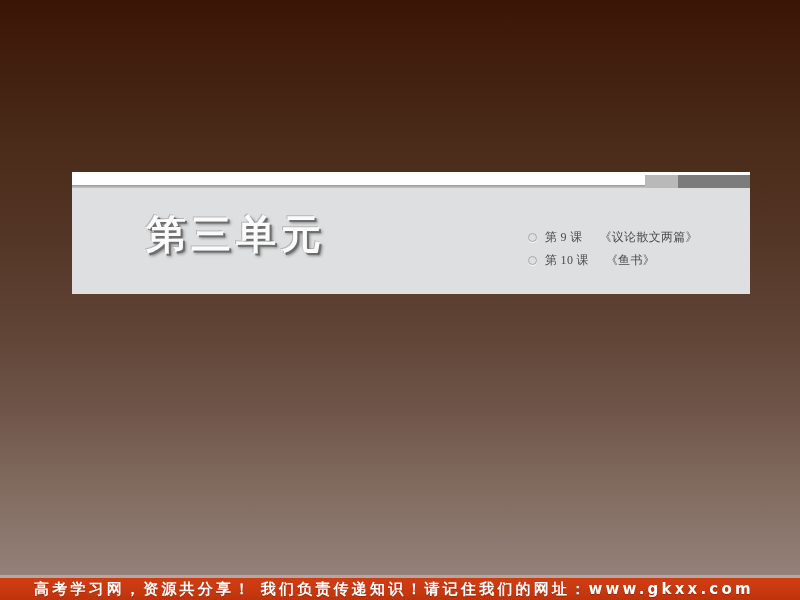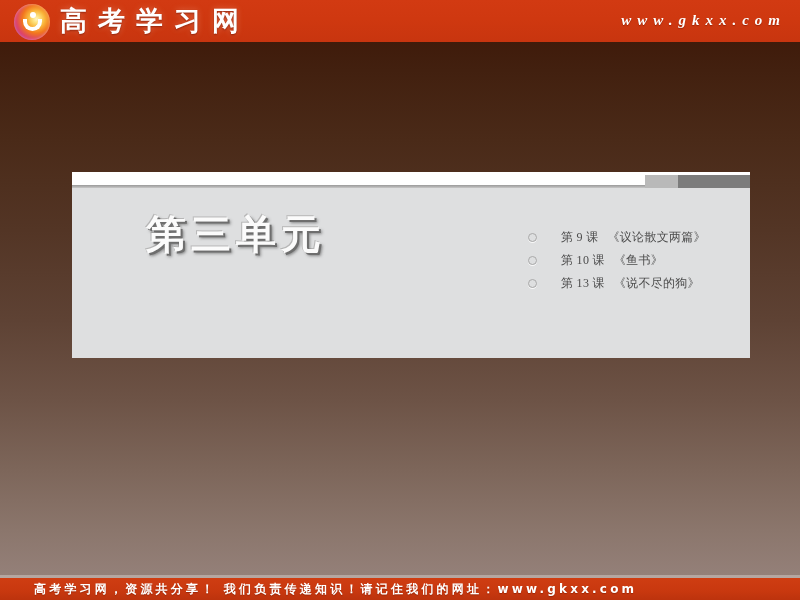--- a/index.html
+++ b/index.html
@@ -119,21 +119,21 @@
   }
   #panel-divider {
     position: absolute;
     left: 0; top: 13px;
     width: 678px; height: 3px;
     background: linear-gradient(to bottom, #9a9a9a 0%, #b4b4b4 60%, #c9c9c9 100%);
   }
   #panel-body {
     position: absolute;
     left: 0; top: 16px;
-    width: 678px; height: 170px;
+    width: 678px; height: 106px;
     background: #dedfe0;
   }
   #panel-accent-bar {
     position: absolute;
     left: 573px; top: 3px;
     width: 105px; height: 15px;
   }
   #panel-accent-bar .seg-light {
     position: absolute;
     left: 0; top: 0;
@@ -199,27 +199,26 @@
     box-sizing: border-box;
     margin-right: 8px;
     flex: none;
     box-shadow: 0 1px 0 rgba(255,255,255,0.8);
   }
   .lesson-no {
     font-family: "Liberation Serif", serif;
     font-size: 12px;
     color: #4b4b4b;
     letter-spacing: 0.3px;
-    margin-left: 16px;
   }
   .lesson-name {
     font-family: Liberation Sans, sans-serif;
     font-size: 12px;
     color: #4b4b4b;
-    margin-left: 9px;
+    margin-left: 17px;
     letter-spacing: 0.3px;
   }
 
   
   #footer-highlight {
     position: absolute;
     left: 0; bottom: 22px;
     width: 800px; height: 3px;
     background: rgba(255,255,255,0.30);
   }
@@ -228,40 +227,33 @@
     left: 0; bottom: 0;
     width: 800px; height: 22px;
     background: linear-gradient(to bottom, #cf3d12 0%, #c8380f 60%, #bc330d 100%);
     overflow: hidden;
   }
   #footer-text {
     position: absolute;
     left: 34px; top: 0;
     line-height: 22px;
     font-family: "DejaVu Sans", "Liberation Sans", sans-serif;
-    font-size: 12px;
+    font-size: 15px;
     font-weight: bold;
     letter-spacing: 3.2px;
     color: #ffffff;
     white-space: nowrap;
     text-shadow: 0 1px 1px rgba(120,25,0,0.55);
   }
 </style>
 </head>
 <body>
 
 <div id="slide">
 
-  <div id="header-bar">
-    <div id="logo-mark">
-      <span class="glyph"></span>
-    </div>
-    <div id="site-name">高考学习网</div>
-    <div id="site-url">www.gkxx.com</div>
-  </div>
 
   <div id="content-panel">
     <div id="panel-top-strip"></div>
     <div id="panel-divider"></div>
     <div id="panel-accent-bar">
       <span class="seg-light"></span>
       <span class="seg-dark"></span>
     </div>
     <div id="panel-body">
       <div id="unit-title">第三单元</div>
@@ -270,25 +262,20 @@
         <div class="lesson-item">
           <span class="lesson-bullet"></span>
           <span class="lesson-no">第 9 课</span>
           <span class="lesson-name">《议论散文两篇》</span>
         </div>
         <div class="lesson-item">
           <span class="lesson-bullet"></span>
           <span class="lesson-no">第 10 课</span>
           <span class="lesson-name">《鱼书》</span>
         </div>
-        <div class="lesson-item">
-          <span class="lesson-bullet"></span>
-          <span class="lesson-no">第 13 课</span>
-          <span class="lesson-name">《说不尽的狗》</span>
-        </div>
       </div>
     </div>
   </div>
 
   <div id="footer-highlight"></div>
   <div id="footer-bar">
     <div id="footer-text">高考学习网，资源共分享！ 我们负责传递知识！请记住我们的网址：www.gkxx.com</div>
   </div>
 
 </div>

